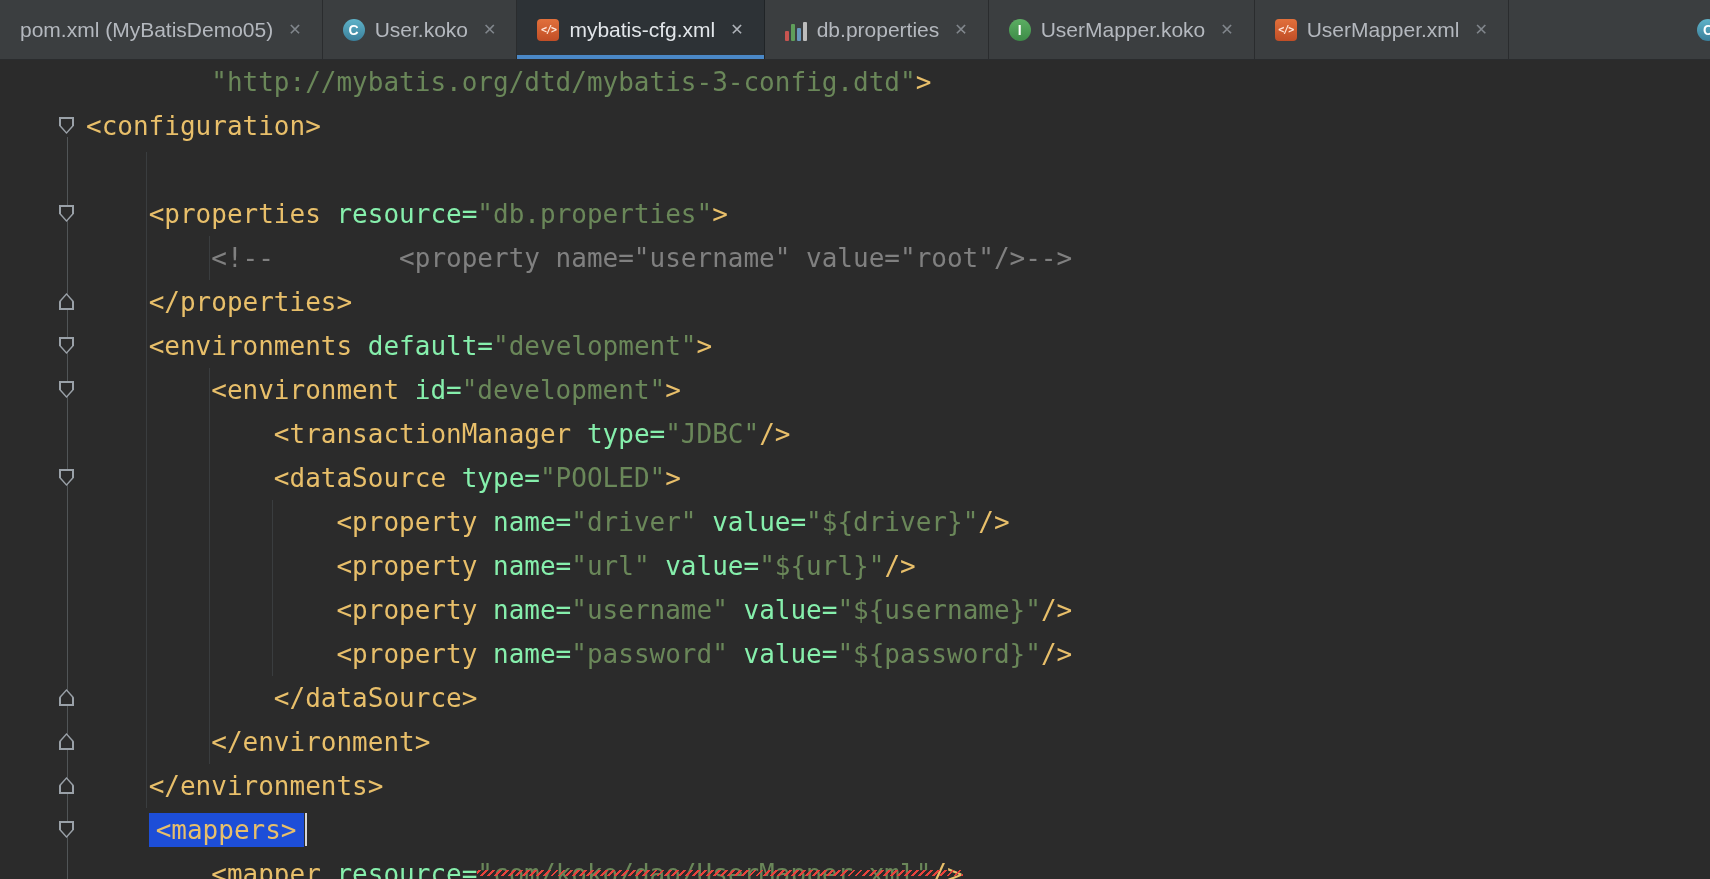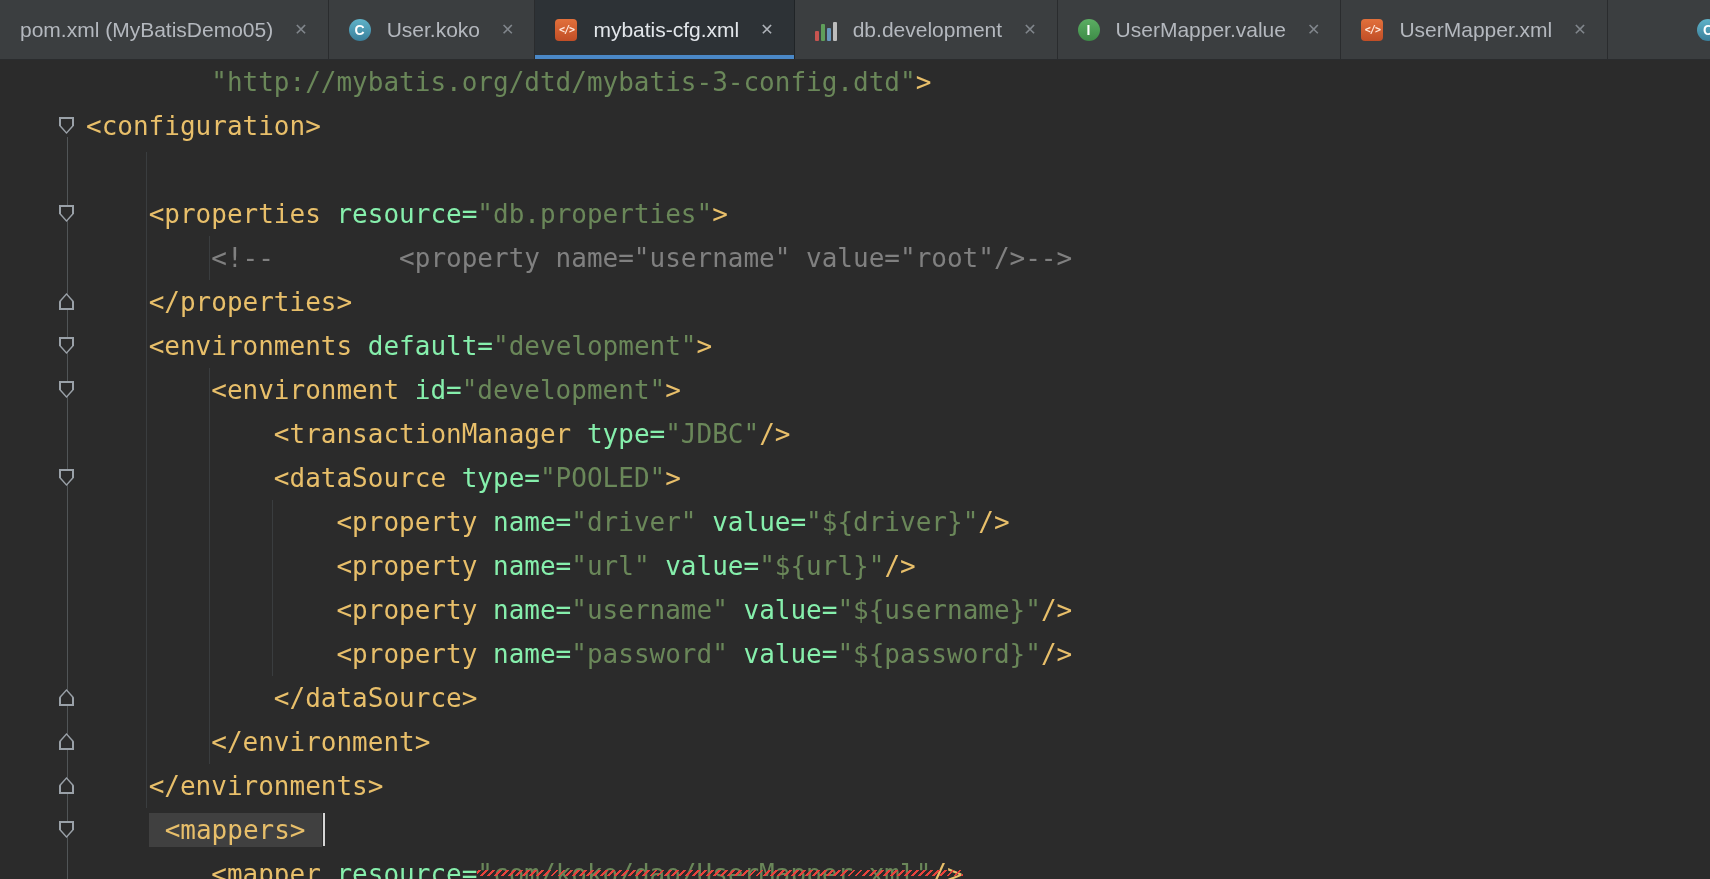--- a/index.html
+++ b/index.html
@@ -8,21 +8,21 @@
     background:#2b2b2b; font-family:"Liberation Sans", sans-serif;
   }
 
   
   .tabbar {
     position:absolute; top:0; left:0; width:1710px; height:60px;
     background:#3b3e40; display:flex; align-items:stretch; overflow:hidden;
     border-bottom:1px solid #2a2c2e; box-sizing:border-box;
   }
   .tab {
-    flex:0 0 auto; display:flex; align-items:center; gap:16px;
+    flex:0 0 auto; display:flex; align-items:center; gap:10px;
     padding:0 20px; position:relative; white-space:nowrap; cursor:pointer;
     border-right:1px solid rgba(0,0,0,0.28);
     font-size:21px; color:#b4b8be;
   }
   .tab.active { background:#2d3236; color:#e2e6ea; }
   .tab.active::after {
     content:""; position:absolute; left:0; bottom:0; width:100%; height:4px;
     background:#4a88c7;
   }
   .tab-label { pointer-events:none; }
@@ -72,21 +72,21 @@
     font-family:"DejaVu Sans Mono", monospace; font-size:26px; line-height:44px;
     white-space:pre; color:#a9b7c6;
   }
   .code-line { height:44px; }
 
   .tk-t { color:#e8bf6a; }   
   .tk-a { color:#86efac; }   
   .tk-s { color:#6a8759; }   
   .tk-c { color:#808080; }   
 
-  .hl { background:#404040; padding:2px 16px; }
+  .hl { background:#1d4ed8; padding:2px 7px; }
   .caret {
     display:inline-block; width:2px; height:33px; background:#d6d6d6;
     vertical-align:-7px; margin-left:1px;
   }
 
   .err-wave {
     position:absolute; left:477px; top:810px; width:486px; height:6px;
     background:repeating-linear-gradient(-45deg,#e8423c 0 2px, transparent 2px 5px);
   }
 </style>
@@ -108,26 +108,26 @@
       <span class="tab-label">mybatis-cfg.xml</span>
       <span class="tab-close">✕</span>
     </div>
     <div class="tab">
       <span class="icn-props">
         <i style="height: 10px; background: rgb(199, 84, 80);"></i>
         <i style="height: 17px; background: rgb(95, 158, 90);"></i>
         <i style="height: 13px; background: rgb(104, 151, 187);"></i>
         <i style="height: 19px; background: rgb(189, 189, 189);"></i>
       </span>
-      <span class="tab-label">db.development</span>
+      <span class="tab-label">db.properties</span>
       <span class="tab-close">✕</span>
     </div>
     <div class="tab">
       <span class="icn-circle icn-iface">I</span>
-      <span class="tab-label">UserMapper.value</span>
+      <span class="tab-label">UserMapper.koko</span>
       <span class="tab-close">✕</span>
     </div>
     <div class="tab">
       <span class="icn-xml">&lt;/&gt;</span>
       <span class="tab-label">UserMapper.xml</span>
       <span class="tab-close">✕</span>
     </div>
     <span class="icn-circle icn-class clip-icn">C</span>
 </div>
 

